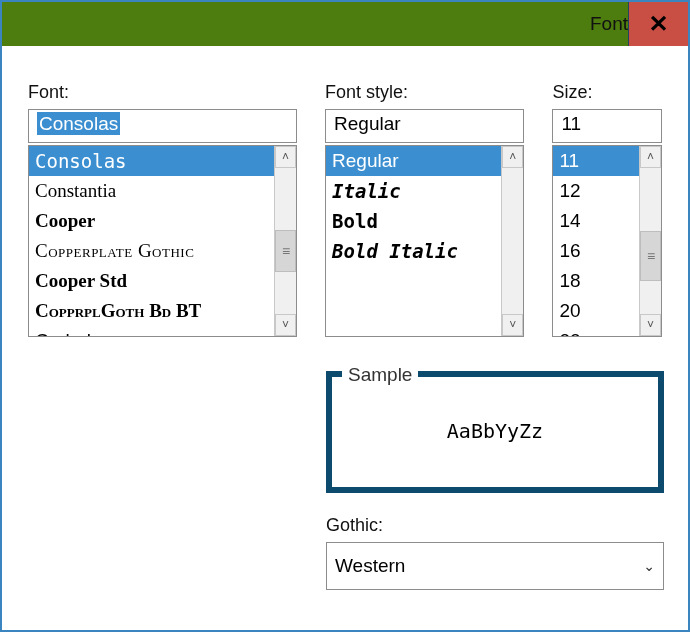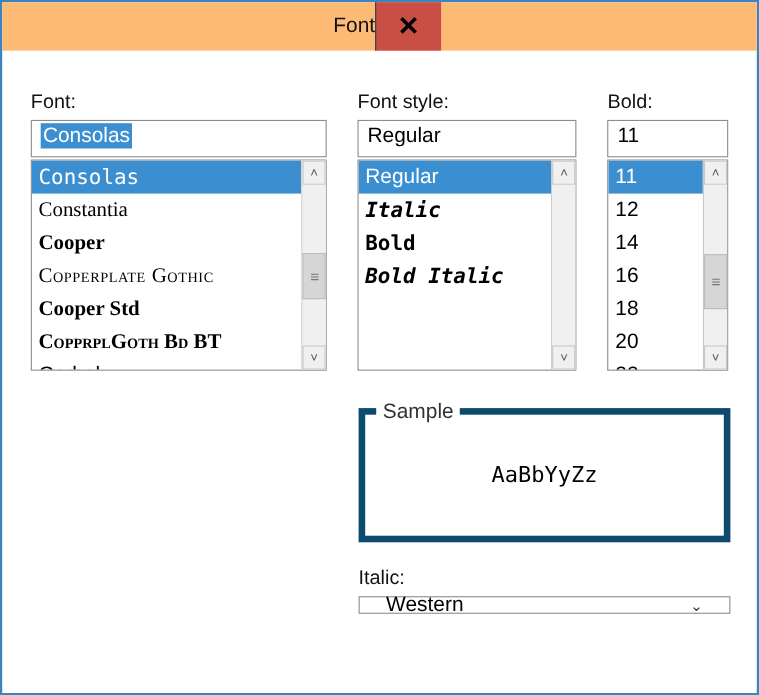--- a/index.html
+++ b/index.html
@@ -13,24 +13,24 @@
     overflow: hidden;
   }
   .win {
     width: 690px;
     height: 632px;
     border: 2px solid #3a84c0;
     background: #fff;
   }
   .titlebar {
     height: 44px;
-    background: #fdba74;
+    background: #4d7c0f;
     display: flex;
     align-items: center;
-    justify-content: center;
+    justify-content: flex-end;
     padding-left: 14px;
   }
   .titlebar .title {
     color: #111;
     font-size: 19px;
   }
   .close-btn {
     width: 60px;
     height: 44px;
     background: #c94f44;
@@ -169,27 +169,27 @@
     font-family: Consolas, monospace;
     font-size: 20px;
     text-align: center;
     margin-top: 28px;
     color: #000000;
   }
 
   .script-group { margin-top: 22px; }
   .combo {
     width: 100%;
-    height: 16px;
+    height: 48px;
     border: 1px solid #8c8c8c;
     background: #fff;
     display: flex;
     align-items: center;
     justify-content: space-between;
-    padding: 0 24px;
+    padding: 0 8px;
     font-size: 19px;
     cursor: pointer;
   }
   .combo .chev { font-size: 14px; color: #333; }
 </style>
 </head>
 <body>
 
 <div class="win">
   <div class="titlebar">
@@ -245,21 +245,21 @@
             <div class="arrow">˄</div>
             <div class="track">
               
             </div>
             <div class="arrow">˅</div>
           </div>
         </div>
       </div>
 
       <div class="col-size">
-        <div class="label">Bold:</div>
+        <div class="label">Size:</div>
         <div class="textbox">
           <span>11</span>
         </div>
         <div class="listbox">
           <div class="list-items">
             <div class="list-item selected">11</div>
             <div class="list-item">12</div>
             <div class="list-item">14</div>
             <div class="list-item">16</div>
             <div class="list-item">18</div>
@@ -279,21 +279,21 @@
       </div>
 
     </div>
 
     <div class="sample-group">
       <div class="legend">Sample</div>
       <div class="sample-text">AaBbYyZz</div>
     </div>
 
     <div class="script-group">
-      <div class="label">Italic:</div>
+      <div class="label">Gothic:</div>
       <div class="combo">
         <span>Western</span>
         <span class="chev">⌄</span>
       </div>
     </div>
 
   </div>
 </div>
 
 </body></html>

